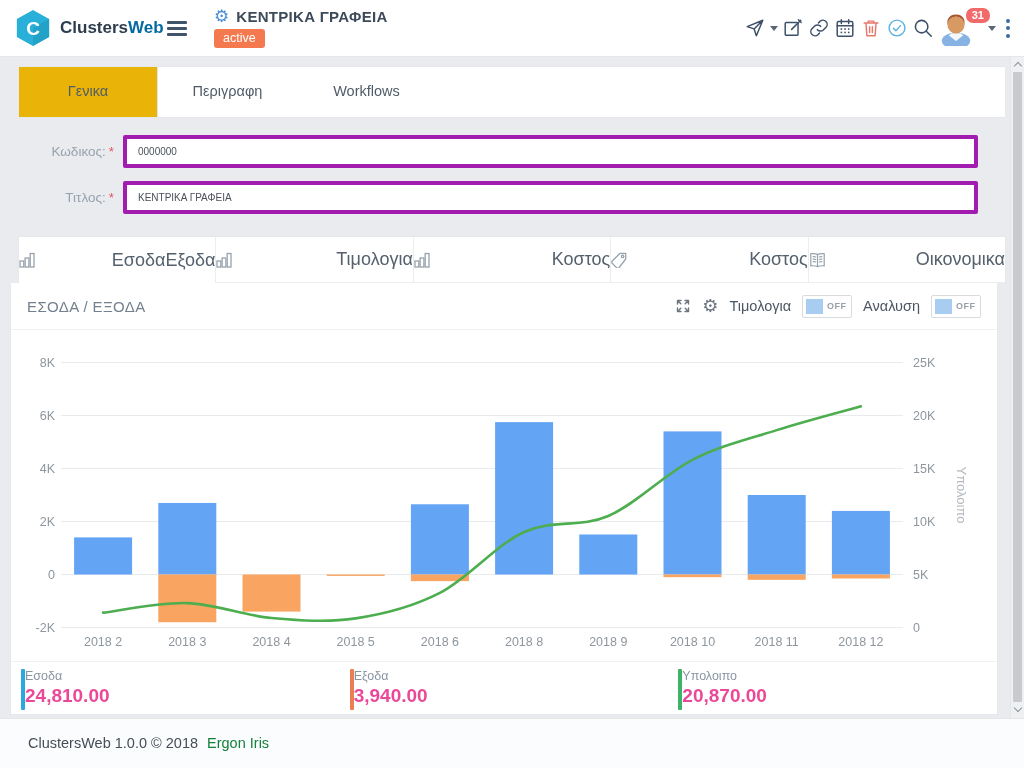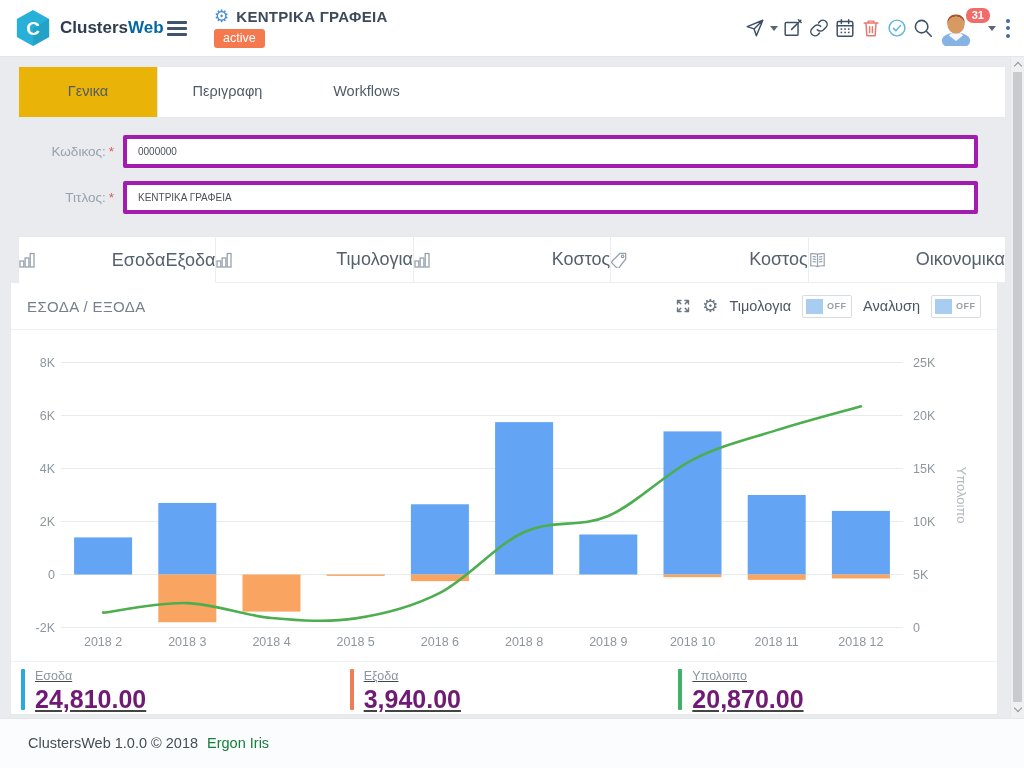--- a/index.html
+++ b/index.html
@@ -53,24 +53,24 @@
   .panel-title{font-size:15px;color:#73808e;letter-spacing:.4px;}
   .controls{margin-left:auto;display:flex;align-items:center;gap:11px;}
   .ctrl-icon{cursor:pointer;}
   .gear-gray{color:#6b7682;font-size:18px;cursor:pointer;}
   .toggle-label{font-size:14.5px;color:#4c5763;}
   .toggle{width:50px;height:23px;border:1px solid #d8dcdf;border-radius:2px;background:#fff;display:flex;align-items:center;box-sizing:border-box;cursor:pointer;}
   .toggle .knob{width:17px;height:15px;background:#a9cdf1;margin:0 4px 0 3px;}
   .toggle .state{font-size:9px;font-weight:bold;letter-spacing:.5px;color:#98a1a9;}
   #chart{position:absolute;top:47px;left:0;}
   .summary-row{position:absolute;left:0;right:0;top:378px;height:53px;border-top:1px solid #f0f1f2;display:flex;}
-  .scard{flex:1;display:flex;gap:10px;padding:7px 0 0 10px;box-sizing:border-box;text-decoration:underline;}
+  .scard{flex:1;display:flex;gap:0;padding:7px 0 0 10px;box-sizing:border-box;}
   .accent{width:4px;height:41px;border-radius:1px;}
   .scard .lbl{font-size:12.5px;color:#8a95a3;margin-bottom:2px;}
-  .scard .val{font-size:25px;font-weight:bold;color:#701a75;}
+  .scard .val{font-size:19px;font-weight:bold;color:#ec4899;}
   
   .scrollbar{position:absolute;top:0;right:0;bottom:0;width:14px;background:#eef0f2;border-left:1px solid #e4e6e8;box-sizing:border-box;}
   .sb-btn{position:absolute;left:0;right:0;height:15px;display:flex;align-items:center;justify-content:center;cursor:pointer;}
   .sb-up{top:1px;} .sb-down{bottom:1px;}
   .chev{width:5px;height:5px;border-left:1.6px solid #8d959c;border-top:1.6px solid #8d959c;}
   .chev.up{transform:rotate(45deg);margin-top:3px;}
   .chev.down{transform:rotate(225deg);margin-bottom:3px;}
   .sb-thumb{position:absolute;left:2px;width:9px;top:16px;bottom:16px;background:#c8cacd;border-radius:1px;cursor:pointer;}
   
   .footer{position:absolute;bottom:0;left:0;right:0;height:50px;background:#fbfcfd;border-top:1px solid #e4e6e8;box-sizing:border-box;

